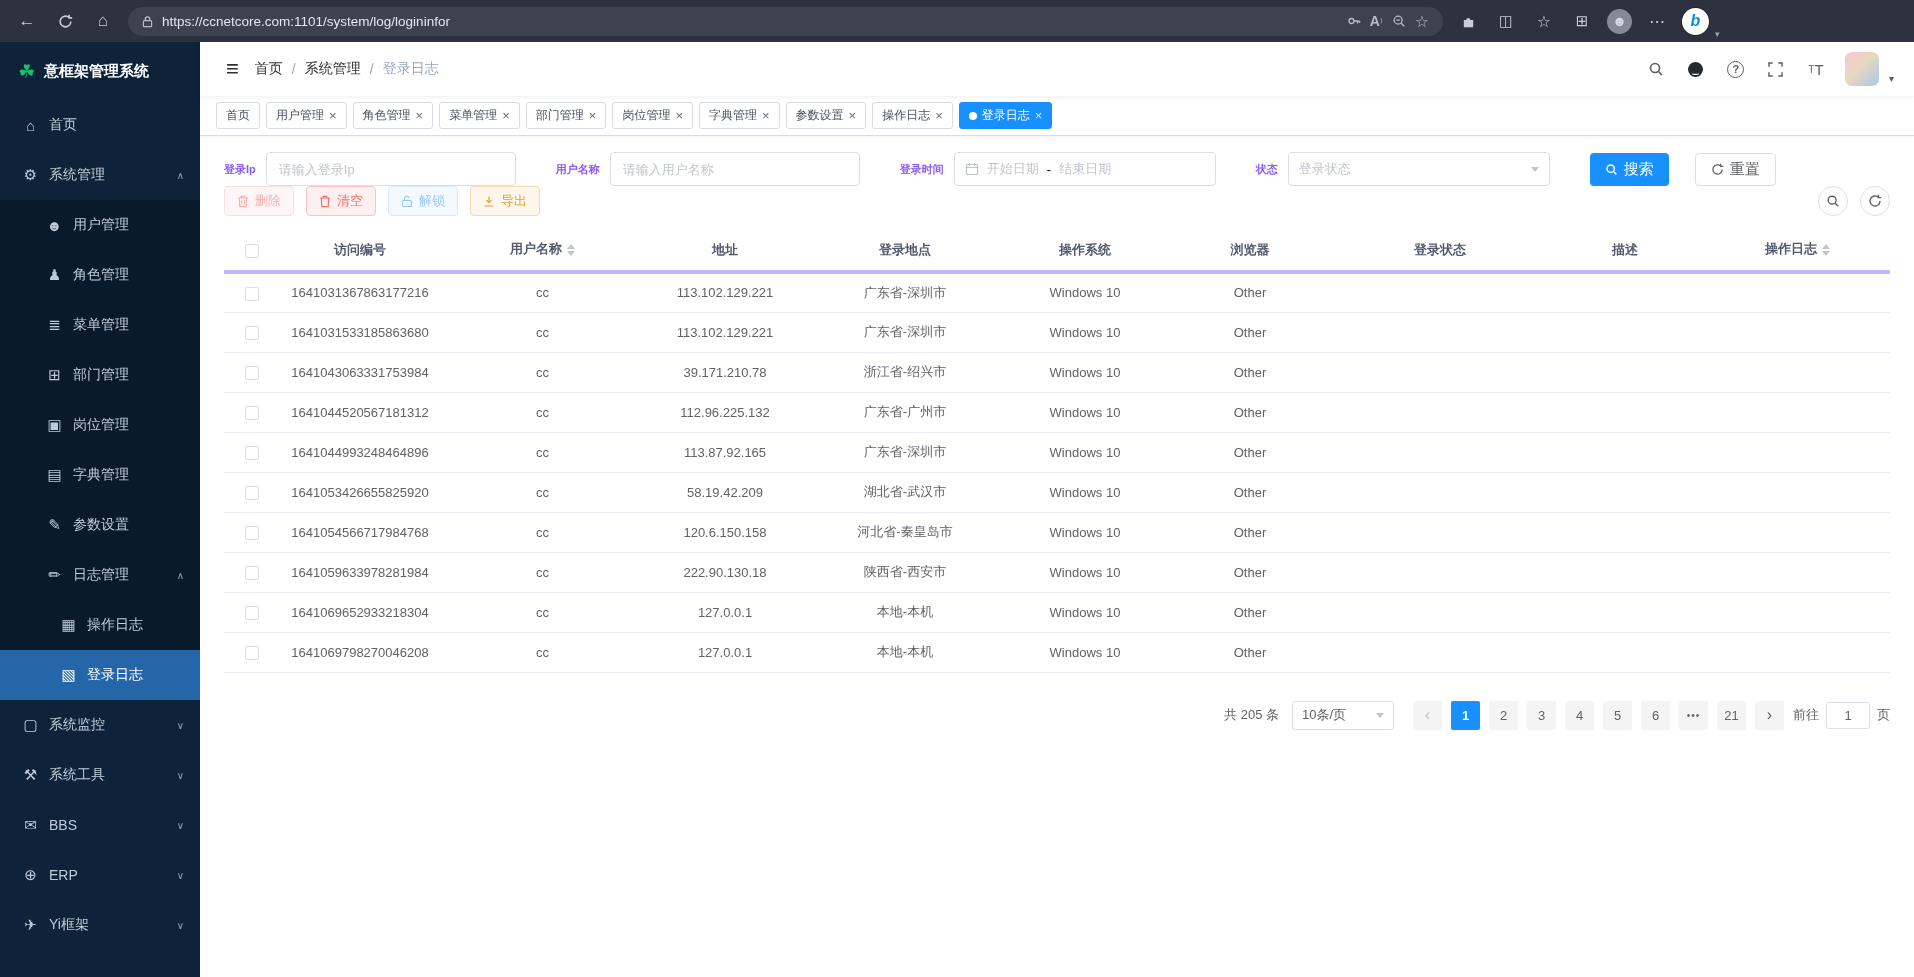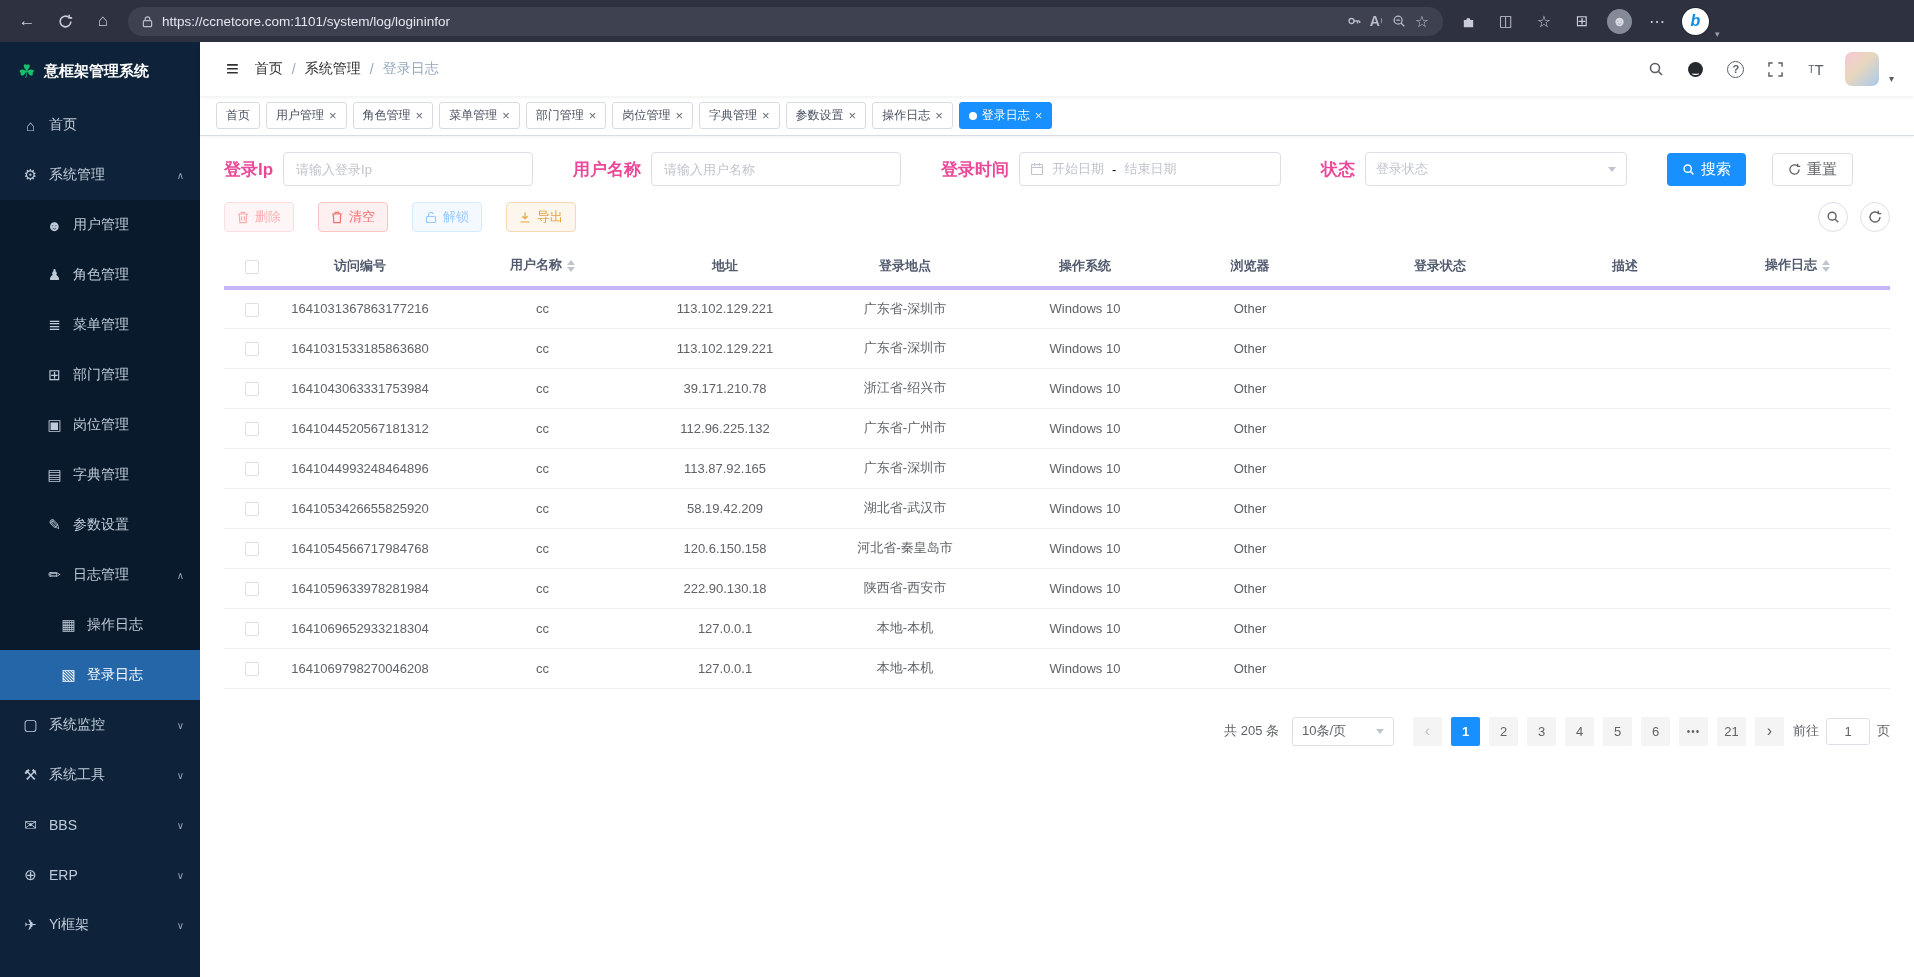--- a/index.html
+++ b/index.html
@@ -62,34 +62,34 @@
   .tag.active { background: #1890ff; border-color: #1890ff; color: #fff; }
   .tag-dot { width: 8px; height: 8px; border-radius: 50%; background: #fff; }
   .tag-close { font-size: 13px; line-height: 1; opacity: .85; }
   .tag-close::before { content: "×"; }
 
   
   .content { flex: 1; padding: 16px 24px 0 24px; overflow: hidden; }
 
   .filter-bar { display: flex; align-items: center; gap: 40px; }
   .f-item { display: flex; align-items: center; }
-  .f-label { font-size: 17px; font-weight: bold; color: #ec4899; margin-right: 10px; white-space: nowrap; }
+  .f-label { font-size: 11px; font-weight: bold; color: #8b5cf6; margin-right: 10px; white-space: nowrap; }
   .f-input { width: 250px; height: 34px; border: 1px solid #dcdfe6; border-radius: 4px; padding: 0 12px; font-size: 13px; color: #606266; outline: none; }
   .f-input::placeholder { color: #c0c4cc; }
   .f-select, .f-daterange { height: 34px; border: 1px solid #dcdfe6; border-radius: 4px; display: flex; align-items: center; padding: 0 10px; font-size: 13px; background: #fff; cursor: pointer; }
   .f-select { width: 262px; justify-content: space-between; }
   .f-daterange { width: 262px; gap: 8px; }
   .ph { color: #c0c4cc; }
   .caret-down { width: 0; height: 0; border: 4px solid transparent; border-top: 5px solid #c0c4cc; margin-top: 4px; }
   .btn { display: inline-flex; align-items: center; gap: 6px; height: 33px; padding: 0 15px; border-radius: 4px; font-size: 15px; cursor: pointer; border: none; }
   .btn-primary { background: #1890ff; color: #fff; }
   .btn-plain { background: #fff; border: 1px solid #dcdfe6; color: #606266; }
   .btn-reset { margin-left: -14px; }
 
-  .toolbar { display: flex; align-items: center; gap: 24px; margin-top: 16px; }
+  .toolbar { display: flex; align-items: center; gap: 12px; }
   .tb-btn { display: inline-flex; align-items: center; gap: 6px; height: 30px; padding: 0 12px; border-radius: 4px; font-size: 13px; cursor: pointer; }
   .tb-danger { color: #f56c6c; background: #fef0f0; border: 1px solid #fbc4c4; }
   .tb-primary { color: #409eff; background: #ecf5ff; border: 1px solid #b3d8ff; }
   .tb-warning { color: #e6a23c; background: #fdf6ec; border: 1px solid #f5dab1; }
   .is-disabled { opacity: .55; cursor: not-allowed; }
   .tb-right { margin-left: auto; display: flex; gap: 12px; }
   .circle-btn { width: 30px; height: 30px; border-radius: 50%; border: 1px solid #dcdfe6; background: #fff; color: #606266; display: flex; align-items: center; justify-content: center; cursor: pointer; }
 
   
   table { width: 100%; border-collapse: collapse; table-layout: fixed; margin-top: 14px; }

